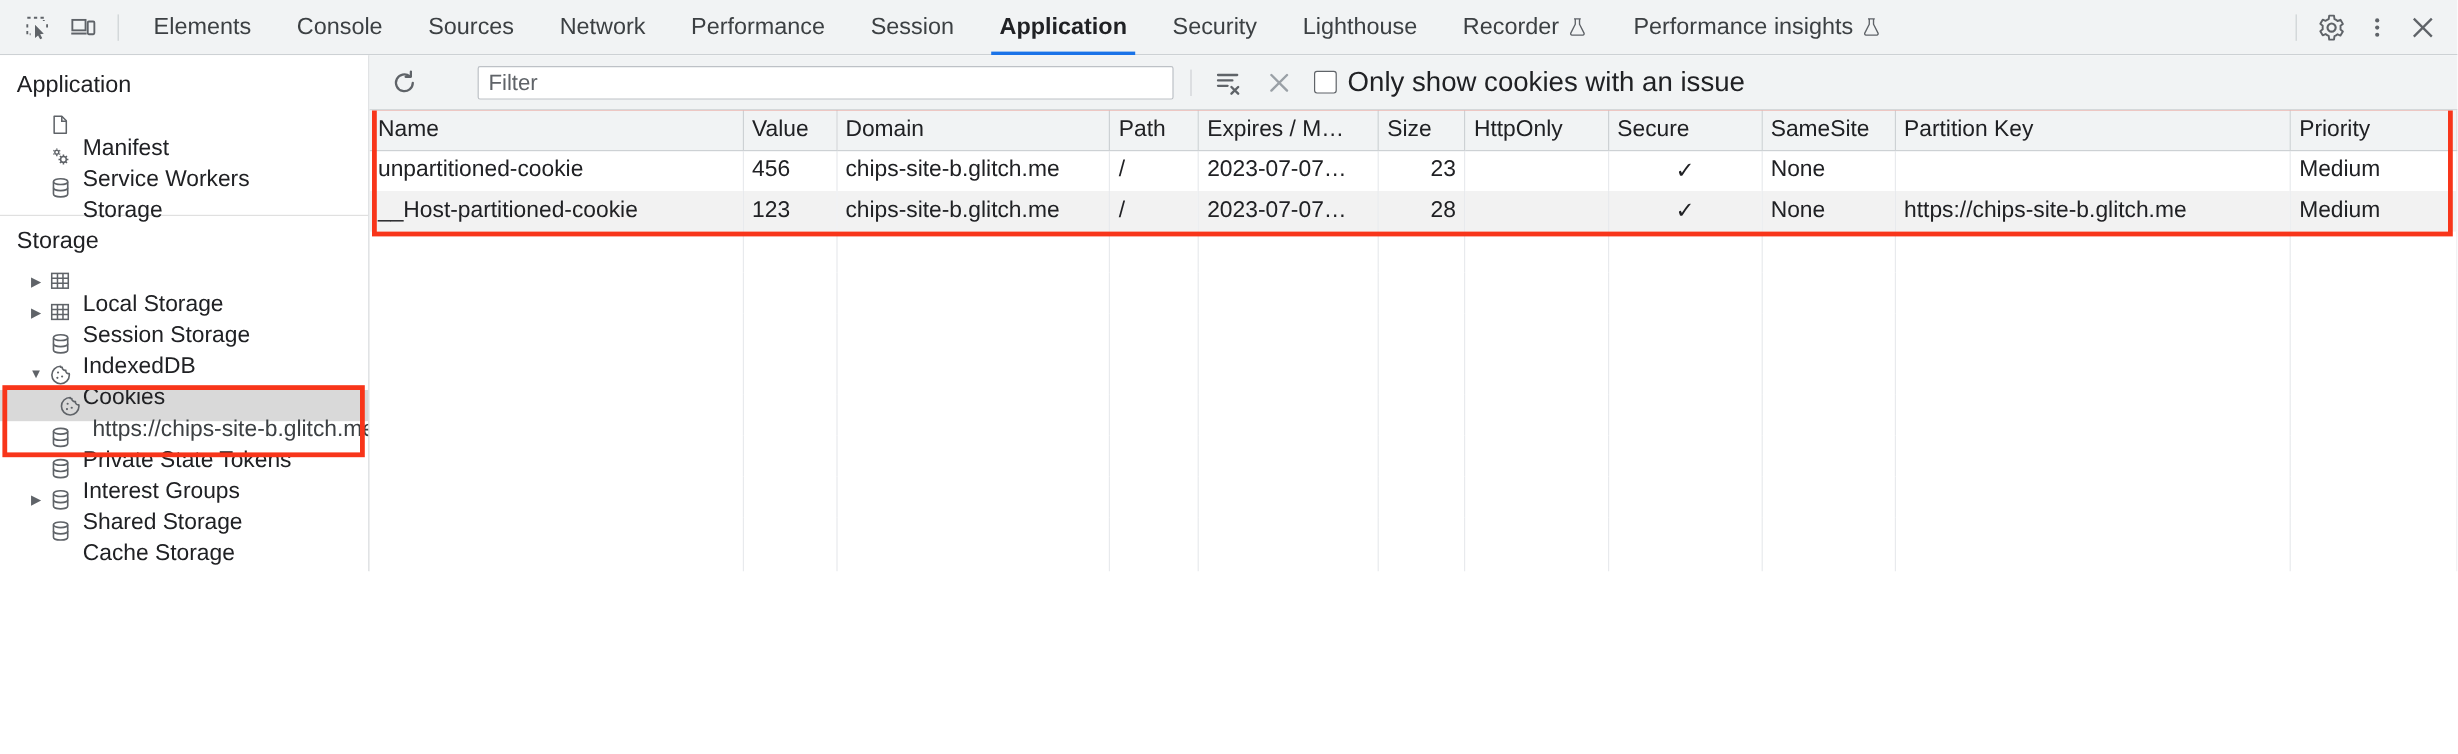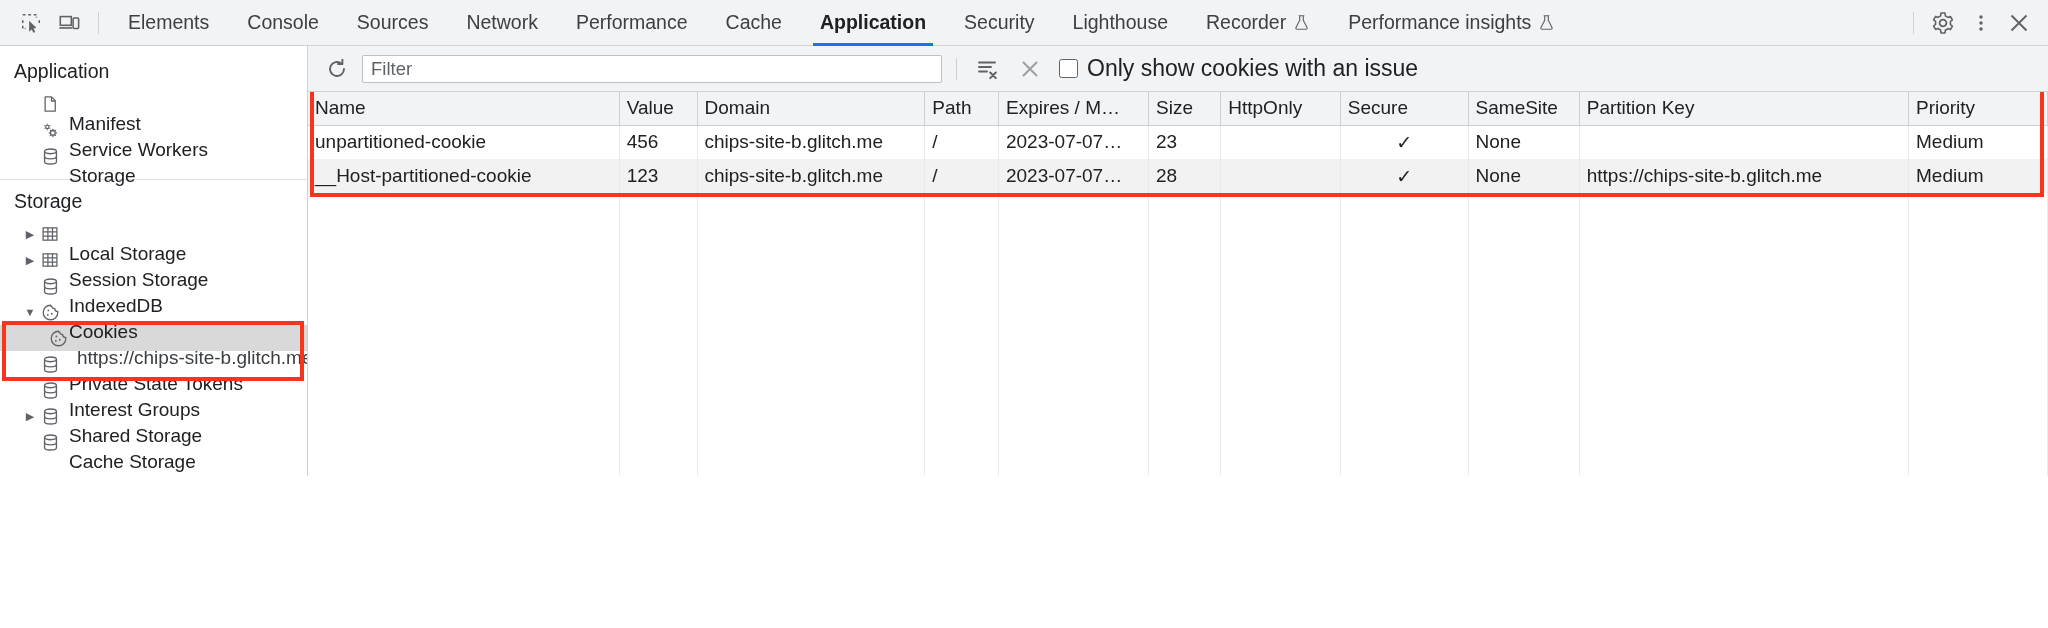--- a/index.html
+++ b/index.html
@@ -108,20 +108,21 @@
     color: #5f6368; cursor: pointer;
   }
   .filter-input {
     flex: 0 1 580px; width: 580px;
     height: 28px;
     border: 1px solid #bdc1c6; border-radius: 2px;
     background: #fff;
     font-size: 18.5px; font-family: "Liberation Sans", sans-serif;
     color: #202124; padding: 0 8px;
     outline: none;
+    margin-left: 36px;
   }
   .filter-input::placeholder { color: #5f6368; }
   .fb-sep { width: 1px; height: 22px; background: #cdd1d4; margin: 0 6px; }
   .fb-check-wrap { display: flex; align-items: center; gap: 9px; cursor: pointer; margin-left: 4px; }
   .fb-check {
     width: 19px; height: 19px;
     border: 1.6px solid #5f6368; border-radius: 2.5px; background: #fff;
   }
   .fb-check-label { font-size: 23px; color: #202124; white-space: nowrap; }
 
@@ -151,21 +152,21 @@
     height: 34px;
     padding: 0 7px;
     border-right: 1px solid #e8eaed;
     white-space: nowrap;
     overflow: hidden;
     color: #202124;
     cursor: default;
   }
   tr.row-even td { background: #fff; }
   tr.row-odd td { background: #f2f2f2; }
-  td.num { }
+  td.num { text-align: right; }
   td.center { text-align: center; }
   td.name-cell { padding-left: 24px; }
   
   tr.filler td { height: 34px; background: #fff; border-right: 1px solid #e8eaed; }
 
   .table-redbox {
     position: absolute;
     left: 2px; top: 0px; width: 2px; height: 2px;
     border: 4px solid #f8351a;
     pointer-events: none; z-index: 6;
@@ -205,21 +206,21 @@
       <div class="tab">
           <span>Sources</span>
         </div>
       <div class="tab">
           <span>Network</span>
         </div>
       <div class="tab">
           <span>Performance</span>
         </div>
       <div class="tab">
-          <span>Cache</span>
+          <span>Session</span>
         </div>
       <div class="tab active">
           <span>Application</span>
         </div>
       <div class="tab">
           <span>Security</span>
         </div>
       <div class="tab">
           <span>Lighthouse</span>
         </div>

